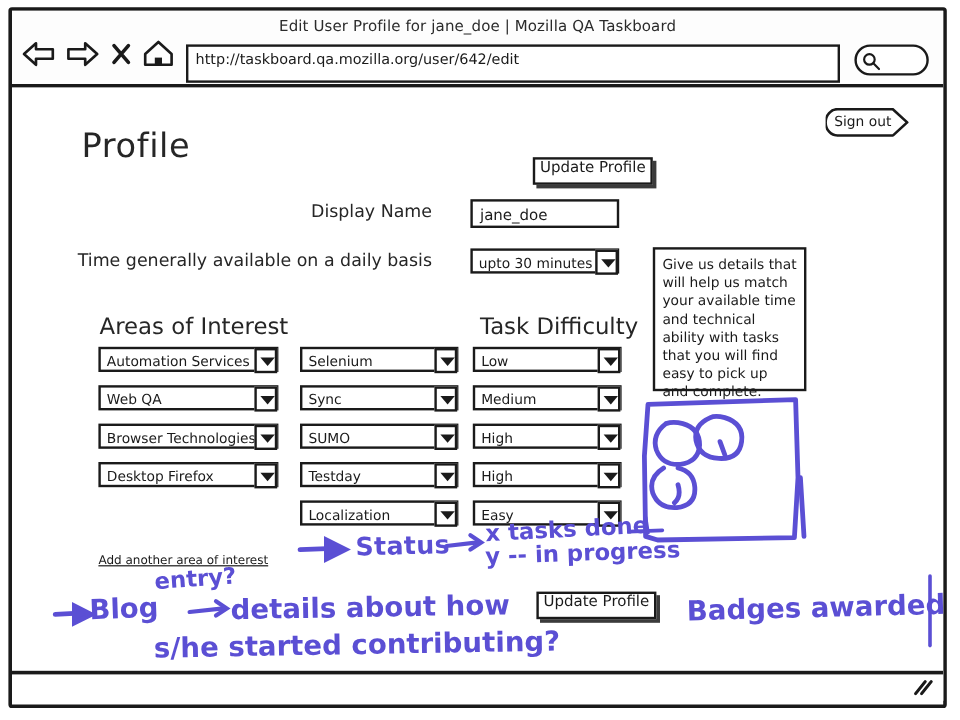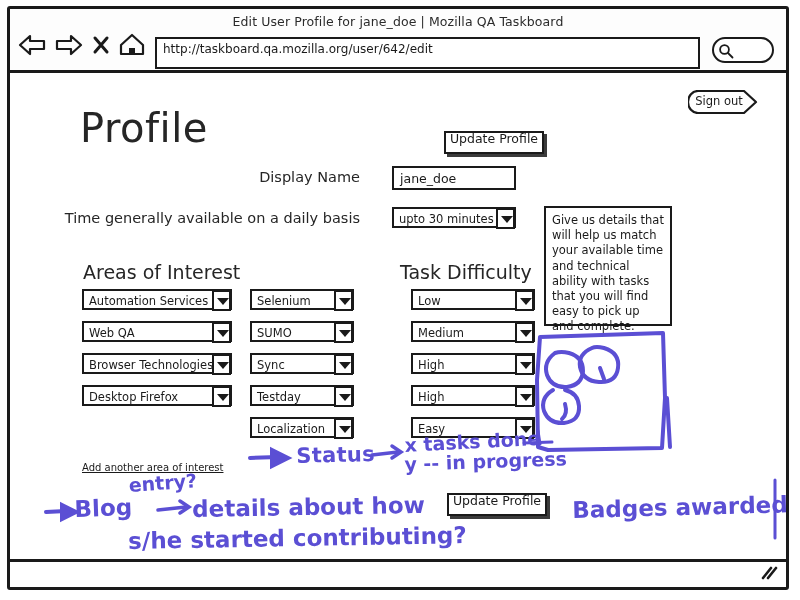--- a/index.html
+++ b/index.html
@@ -106,23 +106,23 @@
     height: 25px;
     border-top: 3px solid #1a1a1a;
     box-sizing: border-box;
     background: #fff;
   }
   .grip { position: absolute; right: 8px; top: 4px; }
 
   
   .page-title {
     position: absolute;
-    left: 70px;
+    left: 58px;
     top: 32px;
-    font-size: 40px;
+    font-size: 28px;
     color: #262626;
     letter-spacing: .5px;
   }
   .signout {
     position: absolute;
     right: 28px;
     top: 17px;
     width: 70px;
     height: 24px;
   }
@@ -207,24 +207,24 @@
     position: absolute;
     font-size: 19px;
     color: #262626;
   }
   #head-interest { left: 73px; top: 188px; }
   #head-difficulty { left: 390px; top: 188px; }
 
   .col { position: absolute; }
   #col-a { left: 72px; top: 216px; }
   #col-b { left: 240px; top: 216px; }
-  #col-c { left: 401px; top: 216px; }
+  #col-c { left: 384px; top: 216px; }
   .col .dd { position: relative; left: 0; margin-bottom: 11px; }
   #col-a .dd { width: 150px; }
-  #col-b .dd { width: 104px; text-decoration: underline; }
+  #col-b .dd { width: 132px; text-decoration: underline; }
   #col-c .dd { width: 124px; }
 
   .link-add {
     position: absolute;
     left: 72px;
     top: 389px;
     font-size: 10px;
     color: #1a1a1a;
     text-decoration: underline;
   }
@@ -363,25 +363,25 @@
           <span class="arrowbox"></span>
         </div>
       </div>
 
       <div class="col" id="col-b">
         <div class="dd">
           <span class="val">Selenium</span>
           <span class="arrowbox"></span>
         </div>
         <div class="dd">
+          <span class="val">Sync</span>
+          <span class="arrowbox"></span>
+        </div>
+        <div class="dd">
           <span class="val">SUMO</span>
-          <span class="arrowbox"></span>
-        </div>
-        <div class="dd">
-          <span class="val">Sync</span>
           <span class="arrowbox"></span>
         </div>
         <div class="dd">
           <span class="val">Testday</span>
           <span class="arrowbox"></span>
         </div>
         <div class="dd">
           <span class="val">Localization</span>
           <span class="arrowbox"></span>
         </div>

